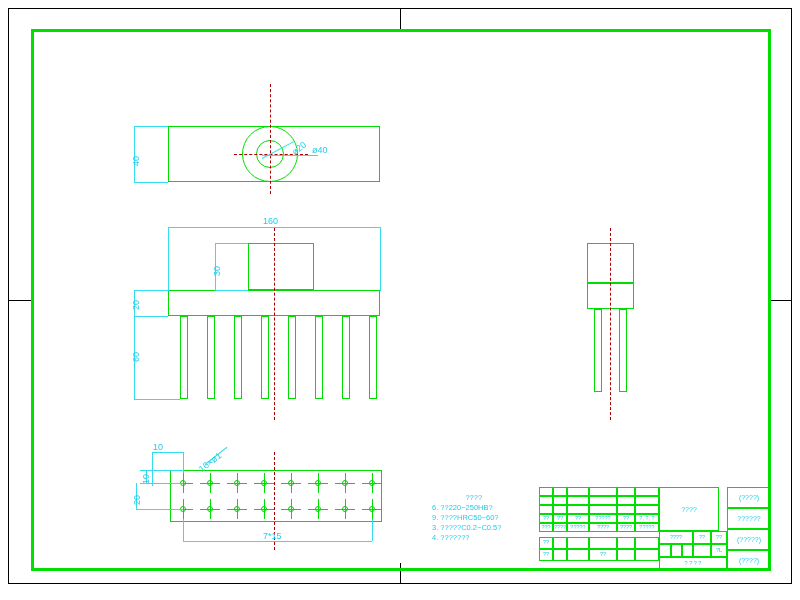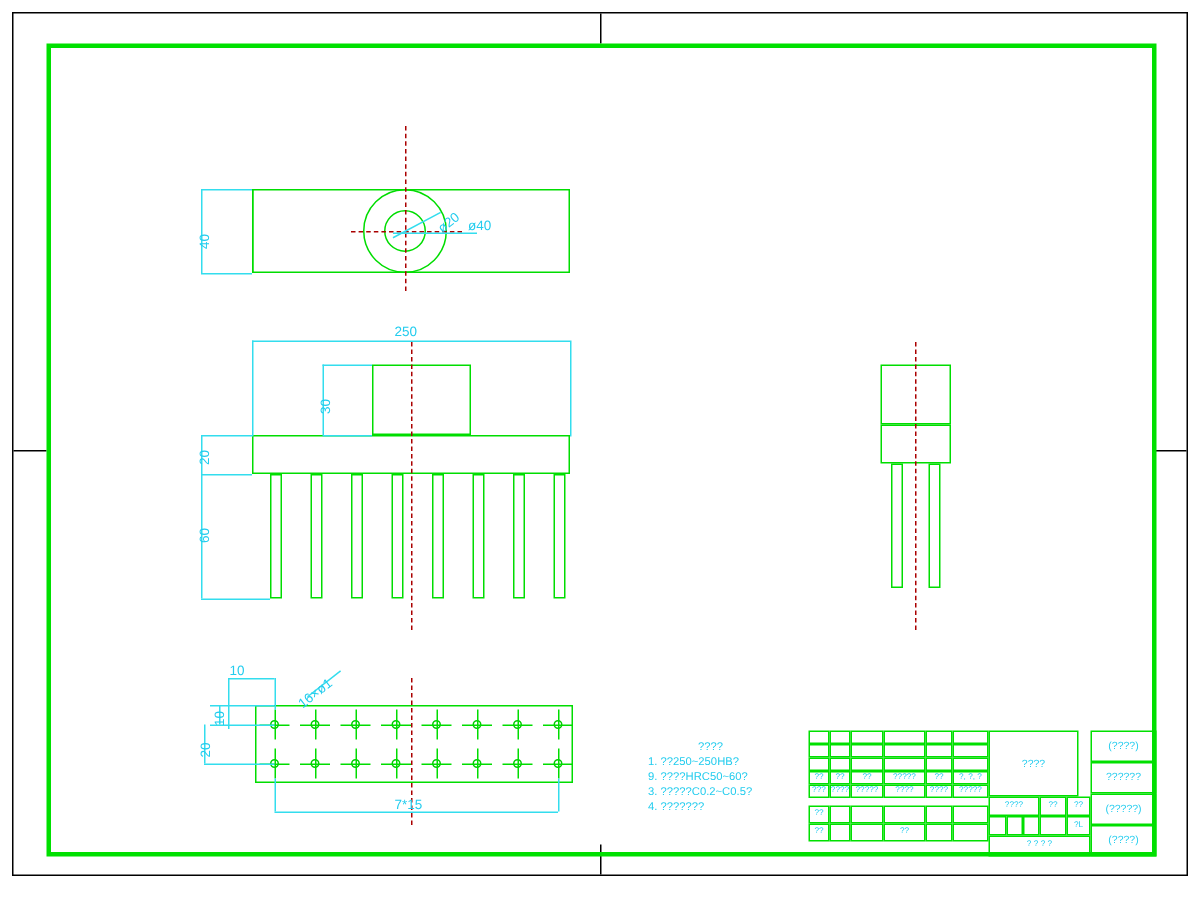--- a/index.html
+++ b/index.html
@@ -166,21 +166,21 @@
     <div class="geo g-rect" style="left:288px; top:316px; width:8px; height:83px;"></div>
     <div class="geo g-rect" style="left:315px; top:316px; width:8px; height:83px;"></div>
     <div class="geo g-rect" style="left:342px; top:316px; width:8px; height:83px;"></div>
     <div class="geo g-rect" style="left:369px; top:316px; width:8px; height:83px;"></div>
 
     <div class="geo center-v" style="left:274px; top:228px; height:192px;"></div>
 
     <div class="geo dim-line-h" style="left:168px; top:227px; width:212px;"></div>
     <div class="geo dim-line-v" style="left:168px; top:227px; height:64px;"></div>
     <div class="geo dim-line-v" style="left:380px; top:227px; height:64px;"></div>
-    <div class="dim-text" style="left:263px; top:217px;">250</div>
+    <div class="dim-text" style="left:263px; top:217px;">160</div>
 
     <div class="geo dim-line-v" style="left:215px; top:243px; height:47px;"></div>
     <div class="geo dim-line-h" style="left:215px; top:243px; width:33px;"></div>
     <div class="geo dim-line-h" style="left:215px; top:290px; width:33px;"></div>
     <div class="dim-text vert" style="left:213px; top:276px;">30</div>
 
     <div class="geo dim-line-v" style="left:134px; top:290px; height:26px;"></div>
     <div class="geo dim-line-h" style="left:134px; top:290px; width:34px;"></div>
     <div class="geo dim-line-h" style="left:134px; top:316px; width:34px;"></div>
     <div class="dim-text vert" style="left:132px; top:310px;">20</div>
@@ -271,21 +271,21 @@
     <div class="geo dim-line-v" style="left:183px; top:519px; height:22px;"></div>
     <div class="geo dim-line-v" style="left:372px; top:519px; height:22px;"></div>
     <div class="dim-text" style="left:263px; top:532px;">7*15</div>
 
     <div class="geo dim-line-h" style="left:205px; top:464px; width:28px; transform:rotate(-38deg); transform-origin:left center;"></div>
     <div class="dim-text diag" style="left:203px; top:465px;">16×ø1</div>
   </div>
 
   <div class="notes" style="left:432px; top:493px;">
     <div class="notes-title">????</div>
-    <div>1. ??250~250HB?</div>
+    <div>6. ??220~250HB?</div>
     <div>9. ????HRC50~60?</div>
     <div>3. ?????C0.2~C0.5?</div>
     <div>4. ???????</div>
   </div>
 
   <div class="title-block">
 
     <div class="tb-cell tb-blank" style="left:0px;   top:0px;  width:14px; height:9px;"></div>
     <div class="tb-cell tb-blank" style="left:14px;  top:0px;  width:14px; height:9px;"></div>
     <div class="tb-cell tb-blank" style="left:28px;  top:0px;  width:22px; height:9px;"></div>

